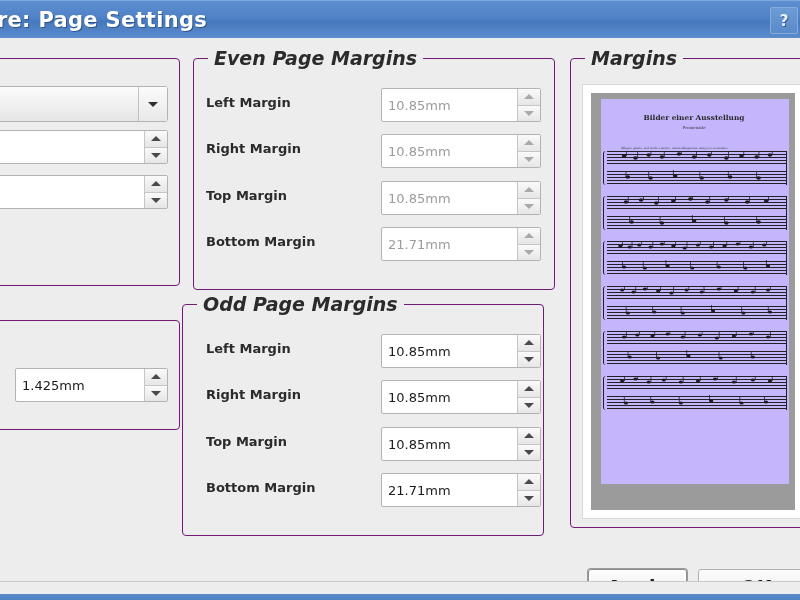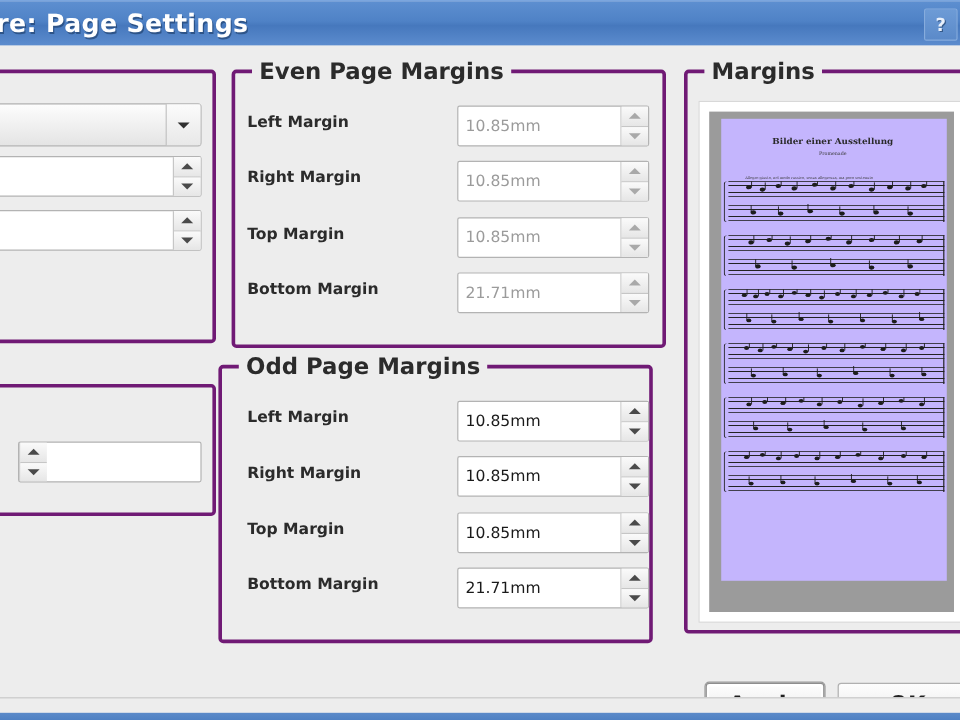--- a/index.html
+++ b/index.html
@@ -73,24 +73,25 @@
     content: "";
     position: absolute;
     left: 0; bottom: 0;
     width: 800px; height: 7px;
     background: linear-gradient(to bottom, #5b8ac9, #4d7fc2);
   }
 
   
   .groupbox {
     position: absolute;
-    border: 3px solid #701a75;
+    border: 1px solid #701a75;
     border-radius: 4px;
     background: transparent;
     box-sizing: border-box;
+    font-style: italic;
   }
   .groupbox > .gb-title {
     position: absolute;
     top: -12px; left: 14px;
     background: #ededed;
     padding: 0 6px;
     font-size: 19px;
     font-weight: bold;
     color: #2b2b2b;
     white-space: nowrap;
@@ -327,20 +328,21 @@
           </div>
         <div class="arr down">
             <span class="tri down"></span>
           </div>
       </div>
     </div>
 
     <div class="groupbox" style="left:-150px; top:282px; width:330px; height:110px;"></div>
 
     <div class="spinbox" style="left:15px; top:330px; width:153px;">
+      <div class="value">1.425mm</div>
       <div class="arrows">
         <div class="arr up">
             <span class="tri up"></span>
           </div>
         <div class="arr down">
             <span class="tri down"></span>
           </div>
       </div>
     </div>
 

